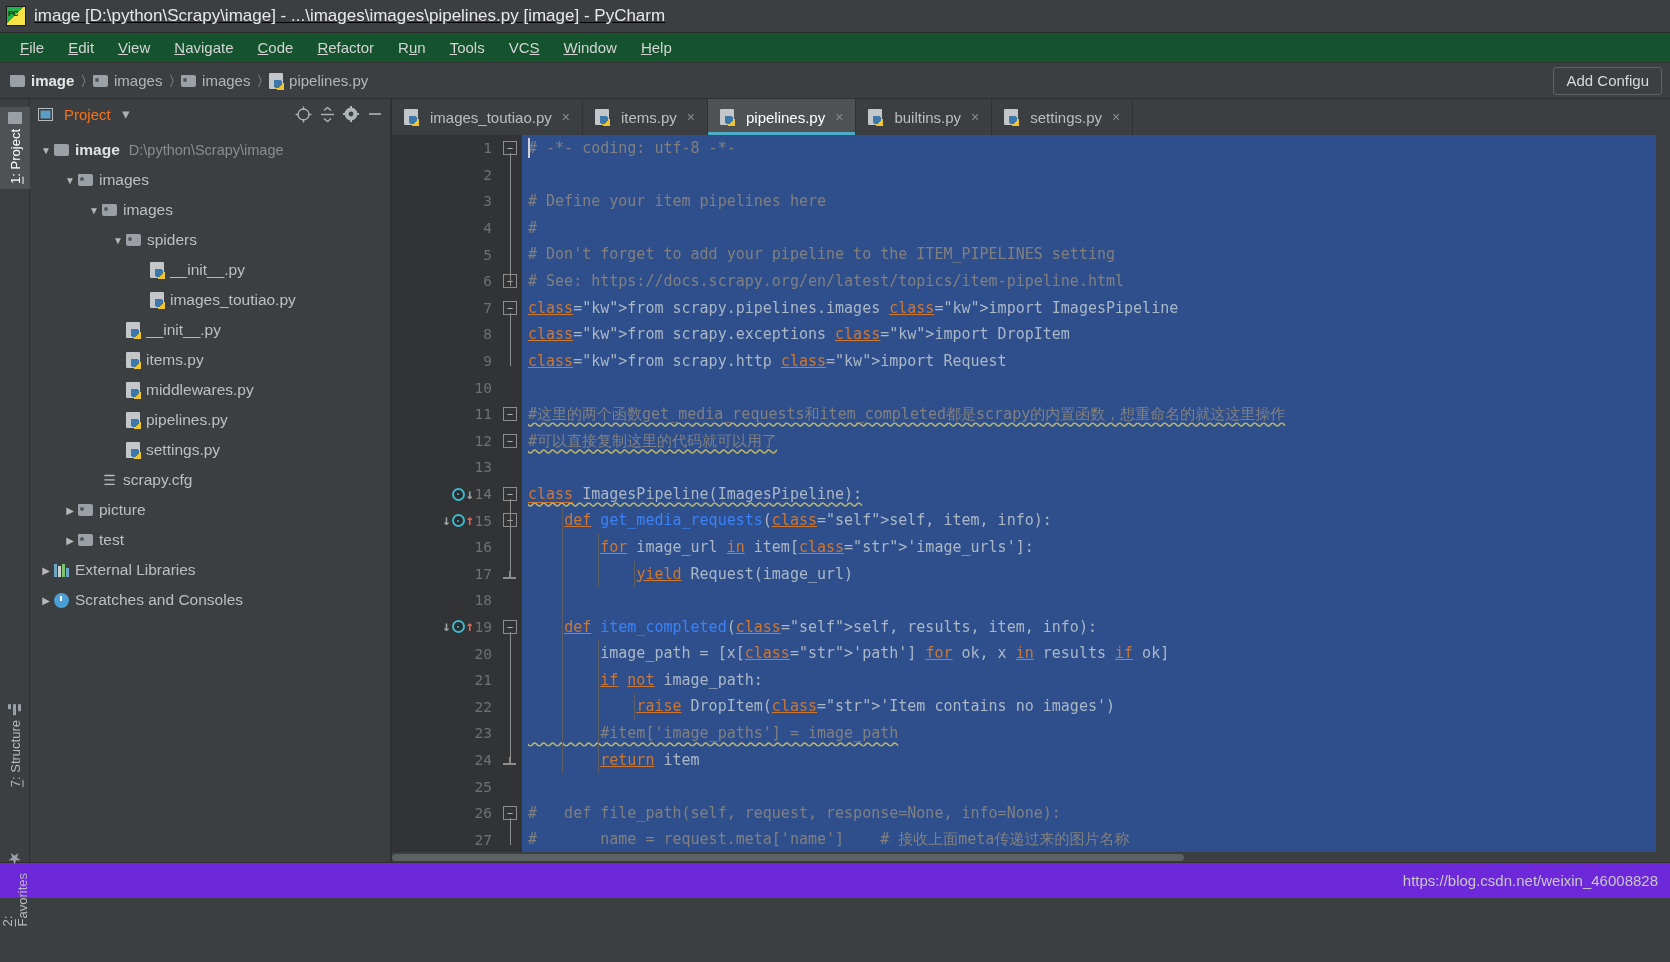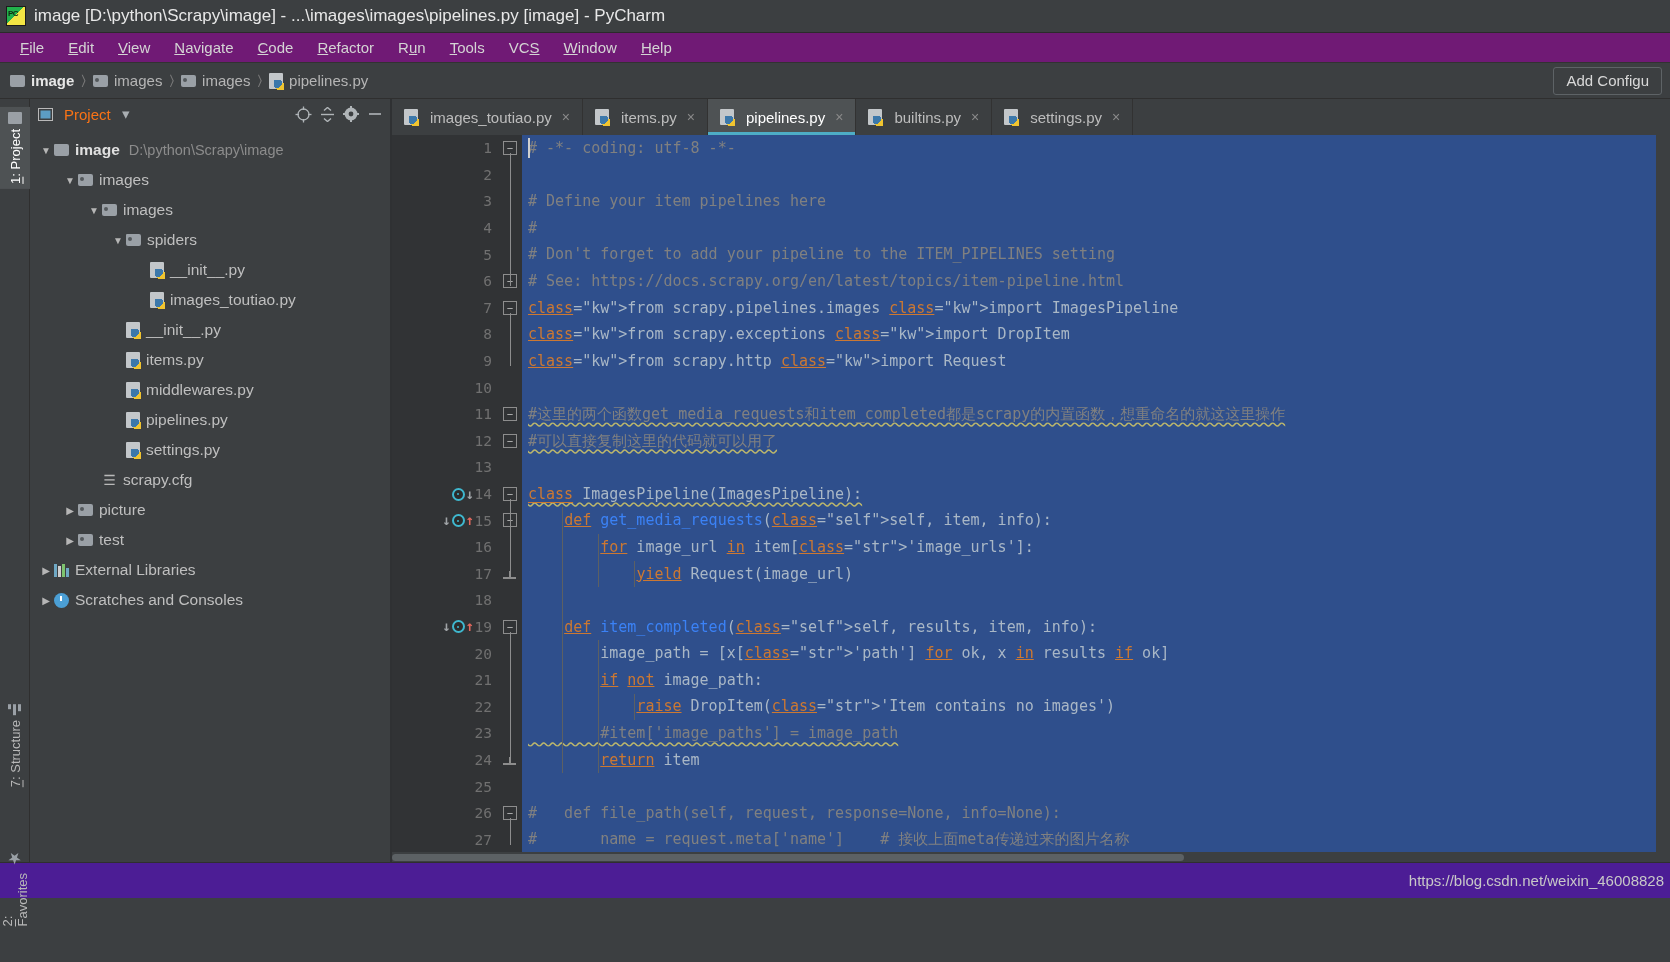--- a/index.html
+++ b/index.html
@@ -7,34 +7,35 @@
     width: 1670px; height: 962px;
     background: #3c3f41;
     font-family: "Liberation Sans", sans-serif;
     overflow: hidden;
   }
   
   #titlebar {
     height: 33px; background: #3c3f41;
     display: flex; align-items: center; padding-left: 6px;
     border-bottom: 1px solid #2b2b2b;
+    text-decoration: underline;
   }
   #app-logo {
     width: 20px; height: 20px; margin-right: 8px;
     background: linear-gradient(135deg,#22b24c 0%,#22b24c 45%,#f4e544 45%,#f4e544 100%);
     border: 1px solid #1b1b1b; position: relative; flex: 0 0 auto;
   }
   #app-logo::after {
     content: "PC"; position: absolute; left: 1px; top: 2px;
     font-size: 8px; font-weight: bold; color: #102a12; letter-spacing: -.5px;
   }
   #title-text { color: #e8e8e8; font-size: 17px; white-space: nowrap; }
   
   #menubar {
-    height: 30px; background: #701a75; display: flex; align-items: center;
+    height: 30px; background: #14532d; display: flex; align-items: center;
     padding-left: 8px; border-bottom: 1px solid #323232;
   }
   .menu-item {
     color: #d4d4d4; font-size: 15px; padding: 2px 12px; white-space: nowrap;
   }
   .menu-item .mn { text-decoration: underline; }
   
   #navbar {
     height: 36px; background: #3c3f41; display: flex; align-items: center;
     padding-left: 10px; position: relative; border-bottom: 1px solid #2f2f2f;
@@ -174,22 +175,22 @@
   .kw { color: #cc7832; text-decoration: underline; }
   .cm { color: #808080; }
   .fn { color: #3b82f6; }
   .wavy { text-decoration: underline; text-decoration-style: wavy; text-decoration-color: #bdb76b; text-underline-offset: 3px; }
   .caret { position: absolute; left: 6px; top: 3px; width: 2px; height: 20px; background: #d0d0d0; }
   .indent-guide { position: absolute; width: 1px; background: #5c6063; }
   
   #rightstrip { width: 14px; background: #3c3f41; flex: 0 0 auto; }
   
   #statusbar {
-    height: 36px; background: #4c1d95; display: flex; align-items: center;
-    justify-content: flex-end; padding-right: 6px; border-top: 1px solid #2f2f2f;
+    height: 36px; background: #6d28d9; display: flex; align-items: center;
+    justify-content: flex-end; padding-right: 12px; border-top: 1px solid #2f2f2f;
   }
   #status-url { color: #c8c8c8; font-size: 15px; }
   #hscroll {
     position: absolute; left: 0; right: 0; bottom: 0; height: 10px; background: #3c3f41;
   }
   #hscroll .thumb { position: absolute; left: 0; width: 62%; top: 2px; height: 7px; background: #5c6164; border-radius: 4px; }
 </style>
 </head>
 <body>
 

